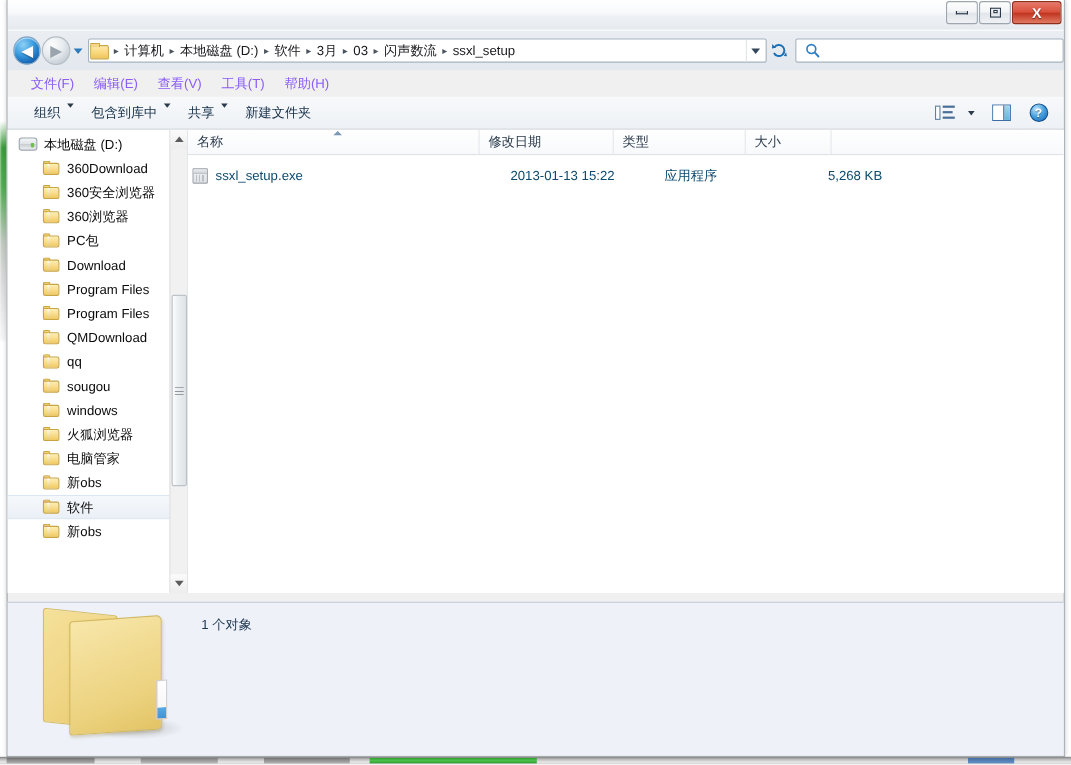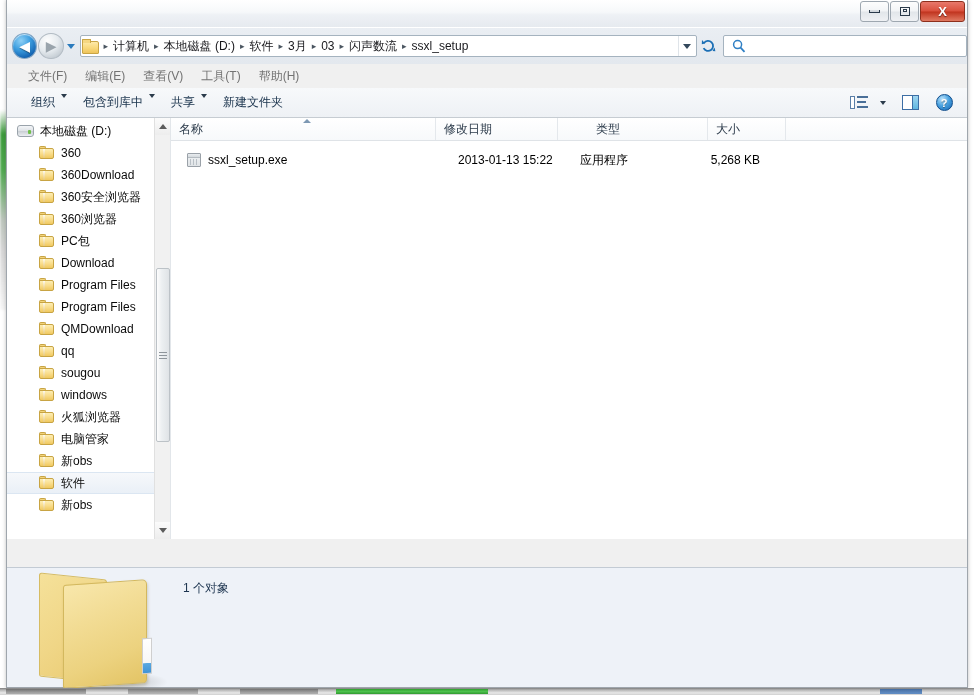--- a/index.html
+++ b/index.html
@@ -165,21 +165,21 @@
   }
   #searchbox .mag { color: #2f7fc4; font-size: 13px; }
 
   
   #menubar {
     position: absolute; left: 0; top: 64px; right: 0; height: 24px;
     background: #f0f0f0;
     display: flex; align-items: center; padding-left: 12px;
   }
   .menuitem {
-    font-size: 12px; color: #737373; padding: 3px 9px; cursor: default; white-space: nowrap; text-align: right;
+    font-size: 12px; color: #8b5cf6; padding: 3px 9px; cursor: default; white-space: nowrap; text-align: right;
   }
 
   
   #toolbar {
     position: absolute; left: 0; top: 88px; right: 0; height: 30px;
     background: linear-gradient(to bottom, #f7f9fb 0%, #eef1f5 100%);
     border-bottom: 1px solid #c6ccd2;
     display: flex; align-items: center; padding-left: 16px;
   }
   .tbitem {
@@ -300,27 +300,27 @@
     font-size: 12px; color: #2b3a4a;
     border-right: 1px solid #e4e8ec;
     padding-left: 8px; cursor: default; position: relative;
   }
   .col.sorted:after {
     content:''; position:absolute; left:50%; top:1px;
     width:0;height:0;border-left:4px solid transparent;border-right:4px solid transparent;border-bottom:4px solid #7d98b3;
   }
   .col-name { width: 265px; }
   .col-date { width: 122px; text-align: center; }
-  .col-type { width: 120px; margin-left: 30px; }
+  .col-type { width: 120px; }
   .col-size { width: 78px; }
   .col-rest { flex: 1; border-right: none; }
 
   .filerow {
     display: flex; align-items: center; height: 22px;
-    font-size: 12px; color: #000000; cursor: default; padding-left: 16px;
+    font-size: 12px; color: #0c4a6e; cursor: default; padding-left: 4px; gap: 18px;
   }
   .f-name { width: 265px; display:flex; align-items:center; gap:7px; }
   .f-date { width: 122px; padding-left: 6px; }
   .f-type { width: 120px; padding-left: 6px; }
   .f-size { width: 78px; text-align: right; padding-right: 12px; }
 
   .exe-ico {
     width: 14px; height: 14px; flex:none; position: relative;
     background: linear-gradient(to bottom, #fbfbfb 0%, #eceff1 30%, #dfe3e6 100%);
     border: 1px solid #9aa1a8; border-radius: 1px;
@@ -330,21 +330,21 @@
     background: linear-gradient(to bottom,#e9edf0,#d4d9dd);
     border-bottom: 1px solid #b4bbc1;
   }
   .exe-ico:after {
     content:''; position:absolute; left:2px; top:5px; right:2px; bottom:1px;
     background: repeating-linear-gradient(to right, #b9c0c6 0 1px, transparent 1px 3px);
   }
 
   
   #detailspane {
-    position: absolute; left: 0; right: 0; bottom: 0; height: 120px;
+    position: absolute; left: 0; right: 0; bottom: 0; height: 140px;
     background: #eef2f8;
     border-top: 1px solid #c3cbd4;
     display: flex; align-items: flex-start;
   }
   #bigfolder {
     position: absolute; left: 26px; top: 6px;
     width: 132px; height: 118px;
   }
   #bigfolder .back {
     position:absolute; left: 6px; top: 2px; width: 68px; height: 104px;
@@ -522,28 +522,20 @@
           <span class="drive-ico"></span>
           <span>本地磁盘 (D:)</span>
         </div>
 
         <div class="tree-row child">
           <span class="folder-ico">
               <span class="tab"></span>
               <span class="body"></span>
               <span class="spine"></span>
             </span>
-          <span>360</span>
-        </div>
-        <div class="tree-row child">
-          <span class="folder-ico">
-              <span class="tab"></span>
-              <span class="body"></span>
-              <span class="spine"></span>
-            </span>
           <span>360Download</span>
         </div>
         <div class="tree-row child">
           <span class="folder-ico">
               <span class="tab"></span>
               <span class="body"></span>
               <span class="spine"></span>
             </span>
           <span>360安全浏览器</span>
         </div>

